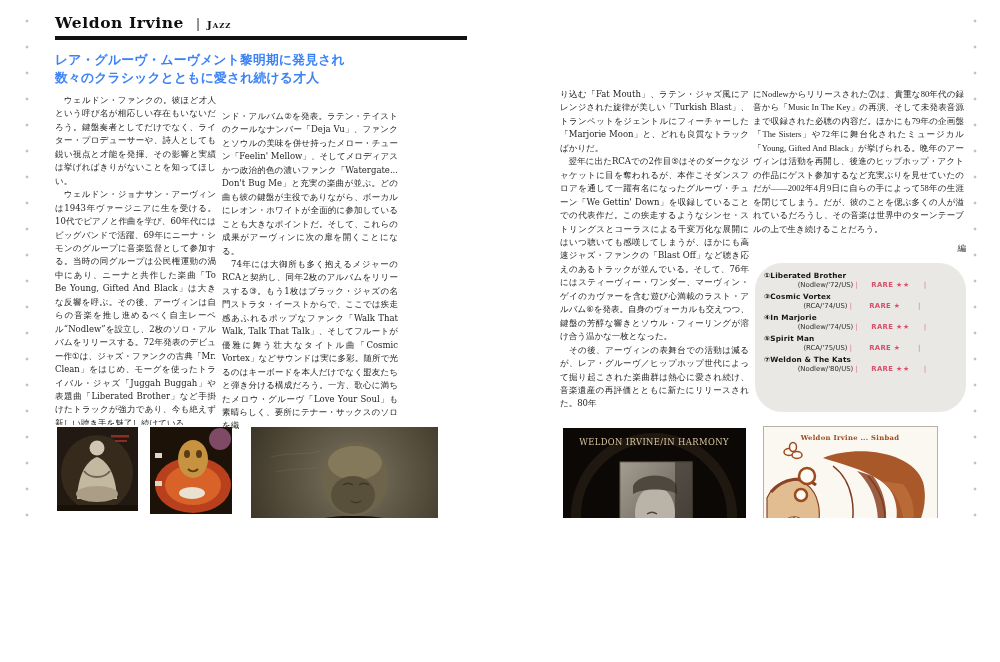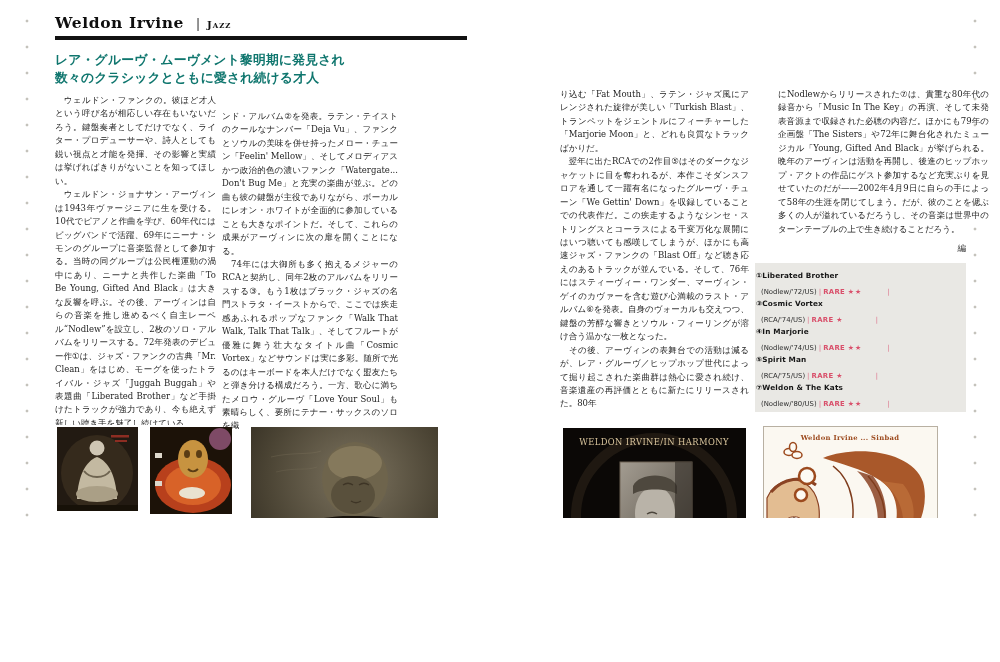--- a/index.html
+++ b/index.html
@@ -20,36 +20,36 @@
   .edge-tick { left:985px; top:522px; width:13px; height:4px; background:#3f3b35; }
   .edge-tick-dot { left:971px; top:522px; width:5px; height:4px; background:#55504a; }
 
   
   .masthead { left:55px; top:13px; white-space:nowrap; color:#0f0f0f; }
   .masthead .artist { font:700 15.5px "DejaVu Serif","Liberation Serif",serif; letter-spacing:0.6px; }
   .masthead .divider { font:400 12px "DejaVu Serif",serif; color:#222; margin:0 7px 0 12px; }
   .masthead .genre { font:700 10px "DejaVu Serif",serif; font-variant:small-caps; letter-spacing:1px; }
   .masthead-rule { left:55px; top:36px; width:412px; height:3.5px; background:#121212; }
 
-  .headline { left:55px; top:51px; width:380px; font:700 12.8px "DejaVu Sans","Liberation Sans",sans-serif; line-height:17.5px; color:#0f766e; letter-spacing:0.2px; }
+  .headline { left:55px; top:51px; width:380px; font:700 12.8px "DejaVu Sans","Liberation Sans",sans-serif; line-height:17.5px; color:#3b82f6; letter-spacing:0.2px; }
 
   
   .col { font-size:8.5px; line-height:13.45px; color:#1d1d1d; text-align:justify; overflow:hidden; font-family:"DejaVu Serif","Liberation Serif","DejaVu Sans",serif; }
   .col p { margin:0; }
   .col-l1 { left:55px;  top:94px; width:161px; height:331px; }
   .col-l2 { left:222px; top:110px; width:176px; height:331px; }
   .col-r1 { left:560px; top:88px; width:189px; height:337px; }
-  .col-r2 { left:778px; top:88px; width:211px; height:160px; }
+  .col-r2 { left:753px; top:88px; width:211px; height:160px;font-family:Liberation Serif, serif; }
   .credit { left:900px; top:243px; width:66px; text-align:right; font-size:8.5px; color:#1d1d1d; }
 
   
-  .discbox { left:755px; top:263px; width:211px; height:149px; background:#e9e8e4; box-sizing:border-box; padding:8px 9px 6px 1px; }
+  .discbox { left:755px; top:263px; width:211px; height:149px; background:#e9e8e4; box-sizing:border-box; padding:8px 9px 6px 9px;border-radius:27px; }
   .disc-item { margin-bottom:3px; }
   .disc-title { font:700 7.3px "DejaVu Sans","Liberation Sans",sans-serif; color:#161616; letter-spacing:0.15px; }
-  .disc-meta  { font:6.9px "DejaVu Sans","Liberation Sans",sans-serif; color:#2d2d2d; padding-left:5px; margin-top:8px; }
+  .disc-meta  { font:6.9px "DejaVu Sans","Liberation Sans",sans-serif; color:#2d2d2d; padding-left:5px; margin-top:1px;text-align:center; }
   .disc-meta .bar { color:#e08fa0; font-weight:700; margin:0 2px; }
   .disc-meta .rare-wrap { display:inline-block; min-width:62px; color:#d9506b; font-weight:700; letter-spacing:0.3px; }
   .disc-meta .stars { color:#d9506b; letter-spacing:1px; }
 
   
   .art { display:block; }
   .t1 { left:57px;  top:427px; width:81px; height:84px; }
   .t2 { left:150px; top:427px; width:82px; height:87px; }
   .t3 { left:57px;  top:523px; width:81px; height:85px; }
   .t4 { left:150px; top:523px; width:82px; height:85px; }

